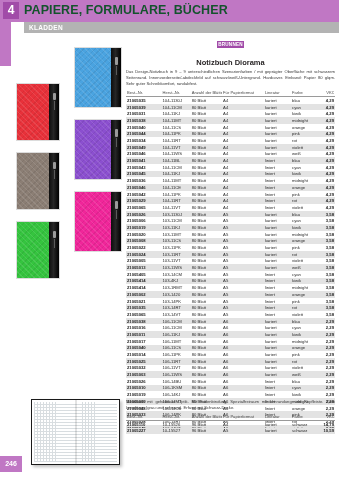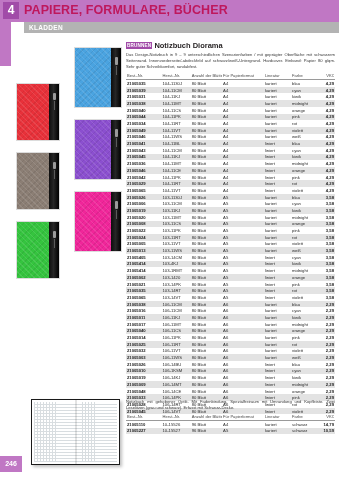--- a/index.html
+++ b/index.html
@@ -18,21 +18,21 @@
     background:#c077c4;
   }
   .chapter-badge {
     position:absolute; left:3px; top:2px; width:16px; height:17px;
     background:#a14ba8; color:#ffffff;
     font-size:12px; font-weight:bold; line-height:17px; text-align:center;
   }
   .header-title {
     position:absolute; left:24px; top:3px;
     font-size:12.5px; font-weight:bold; letter-spacing:0.1px;
-    color:#be185d; white-space:nowrap;
+    color:#14532d; white-space:nowrap;
   }
   .subheader-bar {
     position:absolute; left:24px; top:22px; width:315px; height:11px;
     background:#b3b3b3;
   }
   .subheader-title {
     position:absolute; left:29px; top:23.5px;
     font-size:6.5px; font-weight:bold; letter-spacing:0.3px; color:#ffffff;
   }
   .left-spine {
@@ -83,21 +83,21 @@
       repeating-linear-gradient(90deg,#d8dde0 0 .5px, transparent .5px 3px);
   }
   .openbook .gutter {
     position:absolute; left:50%; top:0; bottom:0; width:2px;
     margin-left:-1px;
     background:linear-gradient(90deg,rgba(0,0,0,.18),rgba(0,0,0,.04),rgba(0,0,0,.18));
   }
 
   
   .section { position:absolute; left:126px; width:209px; }
-  .brandline { display:flex; align-items:center; gap:2px; margin-bottom:1px; }
+  .brandline { display:flex; align-items:center; gap:10px; margin-bottom:1px;flex-direction:column; }
   .brand-logo {
     display:inline-block; height:7px; padding:0 1px;
     background:#a14ba8; color:#fff;
     font-size:4.6px; font-weight:bold; line-height:7px; letter-spacing:.2px;
   }
   .brand-logo.alt { background:#8d57a8; }
   .prod-title { font-size:7.5px; font-weight:bold; color:#231f20; }
   .prod-desc {
     font-size:4.15px; line-height:1.5; color:#3a3a3a;
     margin:1.5px 0 2.5px 0; text-align:justify;

